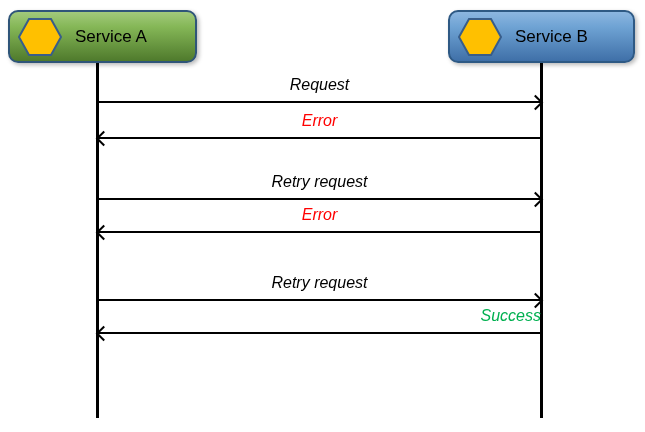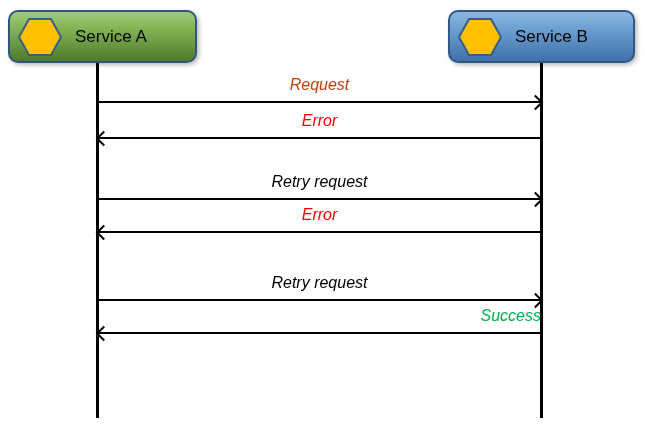--- a/index.html
+++ b/index.html
@@ -124,21 +124,21 @@
     <svg class="hex" width="44" height="38" viewBox="0 0 44 38">
       <polygon points="11,1 33,1 43,19 33,37 11,37 1,19" stroke-width="2" style="fill: rgb(255, 192, 0); stroke: rgb(56, 93, 138);"></polygon>
     </svg>
     <span class="node-label">Service A</span>
   </div>
 
   <div class="lifeline lifeline-a"></div>
   <div class="lifeline lifeline-b"></div>
 
   <div class="msg msg-1 dir-right">
-    <div class="msg-label" style="color: #c2410c;">Request</div>
+    <div class="msg-label" style="color: #000000;">Request</div>
     <div class="msg-line"></div>
     <div class="msg-head"></div>
   </div>
 
   <div class="msg msg-2 dir-left">
     <div class="msg-label" style="color: rgb(255, 0, 0);">Error</div>
     <div class="msg-line"></div>
     <div class="msg-head"></div>
   </div>
 

